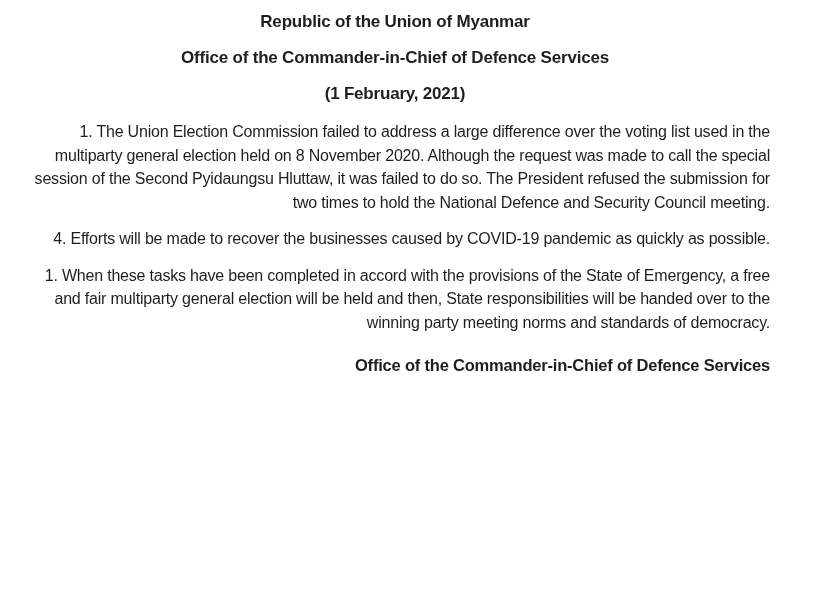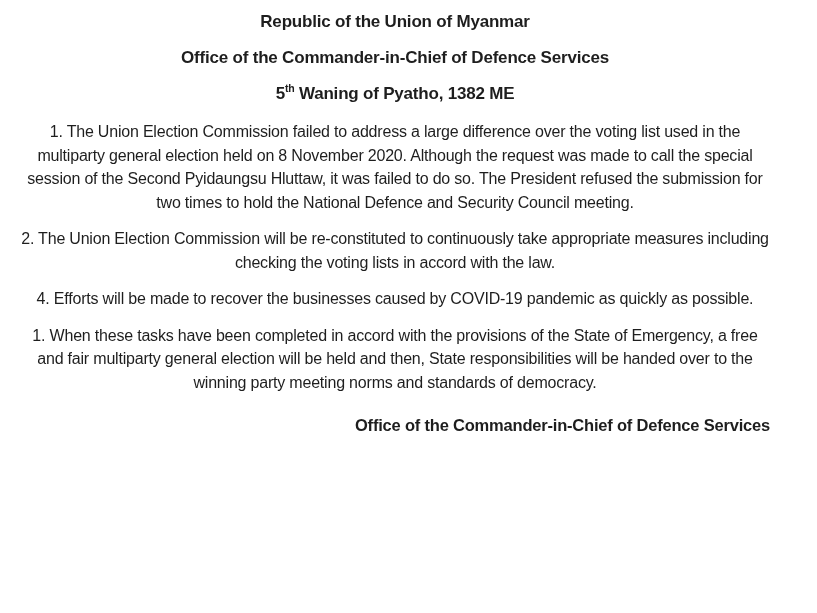--- a/index.html
+++ b/index.html
@@ -34,47 +34,46 @@
     font-size: 0.62em;
     line-height: 0;
   }
   .doc-body {
     margin: 0;
   }
   .body-para {
     font-size: 16px;
     line-height: 23.5px;
     font-weight: 400;
-    text-align: center;
+    text-align: right;
     margin: 0 0 13px 0;
     letter-spacing: -0.2px;
   }
   .signature {
     font-size: 16.5px;
     line-height: 20px;
     font-weight: 700;
     text-align: right;
     margin: 21px 0 0 0;
     letter-spacing: -0.2px;
   }
 </style>
 </head>
 <body>
 
 <div class="page">
 
   <header class="doc-header">
     <p class="h-line">Republic of the Union of Myanmar</p>
     <p class="h-line">Office of the Commander-in-Chief of Defence Services</p>
-    <p class="h-line"><span>5</span><sup>th</sup><span> Waning of Pyatho, 1382 ME</span></p>
+    <p class="h-line">(1 February, 2021)</p>
   </header>
 
   <main class="doc-body">
     <p class="body-para">1. The Union Election Commission failed to address a large difference over the voting list used in the multiparty general election held on 8 November 2020. Although the request was made to call the special session of the Second Pyidaungsu Hluttaw, it was failed to do so. The President refused the submission for two times to hold the National Defence and Security Council meeting.</p>
-    <p class="body-para">2. The Union Election Commission will be re-constituted to continuously take appropriate measures including checking the voting lists in accord with the law.</p>
     <p class="body-para">4. Efforts will be made to recover the businesses caused by COVID-19 pandemic as quickly as possible.</p>
     <p class="body-para">1. When these tasks have been completed in accord with the provisions of the State of Emergency, a free and fair multiparty general election will be held and then, State responsibilities will be handed over to the winning party meeting norms and standards of democracy.</p>
   </main>
 
   <footer>
     <p class="signature">Office of the Commander-in-Chief of Defence Services</p>
   </footer>
 
 </div>
 

